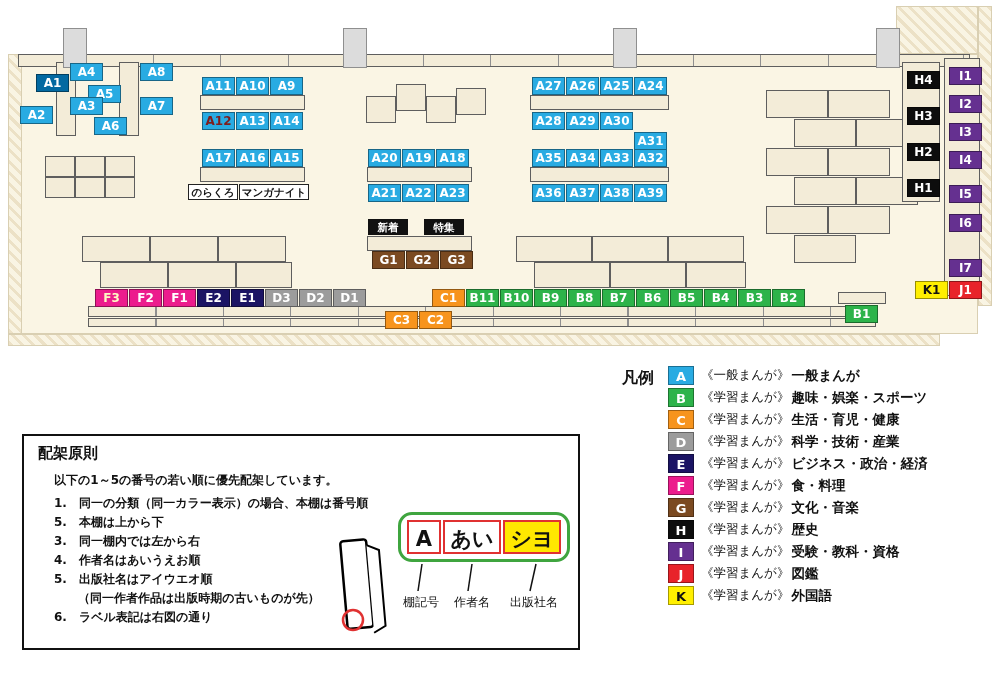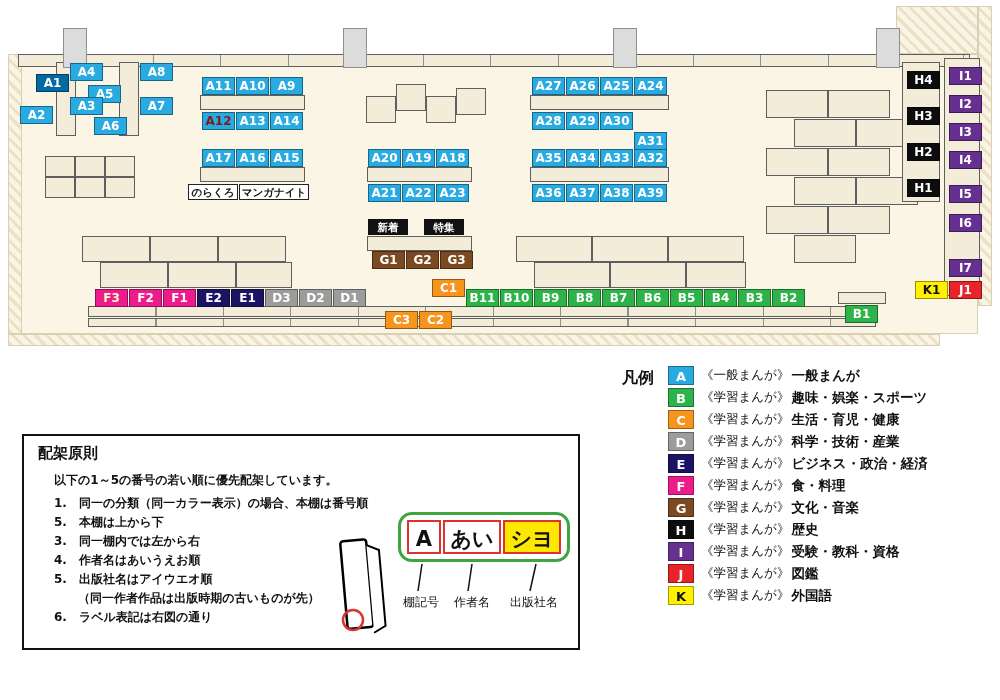--- a/index.html
+++ b/index.html
@@ -155,21 +155,21 @@
       <div class="chip" style="left: 406px; top: 251px; width: 33px; height: 18px; background: rgb(123, 74, 33); color: rgb(255, 255, 255);">G2</div>
       <div class="chip" style="left: 440px; top: 251px; width: 33px; height: 18px; background: rgb(123, 74, 33); color: rgb(255, 255, 255);">G3</div>
       <div class="chip" style="left: 95px; top: 289px; width: 33px; height: 18px; background: rgb(236, 28, 141); color: #fef9c3;">F3</div>
       <div class="chip" style="left: 129px; top: 289px; width: 33px; height: 18px; background: rgb(236, 28, 141); color: rgb(255, 255, 255);">F2</div>
       <div class="chip" style="left: 163px; top: 289px; width: 33px; height: 18px; background: rgb(236, 28, 141); color: rgb(255, 255, 255);">F1</div>
       <div class="chip" style="left: 197px; top: 289px; width: 33px; height: 18px; background: rgb(27, 20, 100); color: rgb(255, 255, 255);">E2</div>
       <div class="chip" style="left: 231px; top: 289px; width: 33px; height: 18px; background: rgb(27, 20, 100); color: rgb(255, 255, 255);">E1</div>
       <div class="chip" style="left: 265px; top: 289px; width: 33px; height: 18px; background: rgb(156, 156, 156); color: rgb(255, 255, 255);">D3</div>
       <div class="chip" style="left: 299px; top: 289px; width: 33px; height: 18px; background: rgb(156, 156, 156); color: rgb(255, 255, 255);">D2</div>
       <div class="chip" style="left: 333px; top: 289px; width: 33px; height: 18px; background: rgb(156, 156, 156); color: rgb(255, 255, 255);">D1</div>
-      <div class="chip" style="left: 432px; top: 279px; width: 33px; height: 18px; background: rgb(247, 148, 29); color: rgb(255, 255, 255);">C1</div>
+      <div class="chip" style="left: 432px; top: 289px; width: 33px; height: 18px; background: rgb(247, 148, 29); color: rgb(255, 255, 255);">C1</div>
       <div class="chip" style="left: 466px; top: 289px; width: 33px; height: 18px; background: rgb(45, 179, 74); color: rgb(255, 255, 255);">B11</div>
       <div class="chip" style="left: 500px; top: 289px; width: 33px; height: 18px; background: rgb(45, 179, 74); color: rgb(255, 255, 255);">B10</div>
       <div class="chip" style="left: 534px; top: 289px; width: 33px; height: 18px; background: rgb(45, 179, 74); color: rgb(255, 255, 255);">B9</div>
       <div class="chip" style="left: 568px; top: 289px; width: 33px; height: 18px; background: rgb(45, 179, 74); color: rgb(255, 255, 255);">B8</div>
       <div class="chip" style="left: 602px; top: 289px; width: 33px; height: 18px; background: rgb(45, 179, 74); color: rgb(255, 255, 255);">B7</div>
       <div class="chip" style="left: 636px; top: 289px; width: 33px; height: 18px; background: rgb(45, 179, 74); color: rgb(255, 255, 255);">B6</div>
       <div class="chip" style="left: 670px; top: 289px; width: 33px; height: 18px; background: rgb(45, 179, 74); color: rgb(255, 255, 255);">B5</div>
       <div class="chip" style="left: 704px; top: 289px; width: 33px; height: 18px; background: rgb(45, 179, 74); color: rgb(255, 255, 255);">B4</div>
       <div class="chip" style="left: 738px; top: 289px; width: 33px; height: 18px; background: rgb(45, 179, 74); color: rgb(255, 255, 255);">B3</div>
       <div class="chip" style="left: 772px; top: 289px; width: 33px; height: 18px; background: rgb(45, 179, 74); color: rgb(255, 255, 255);">B2</div>

